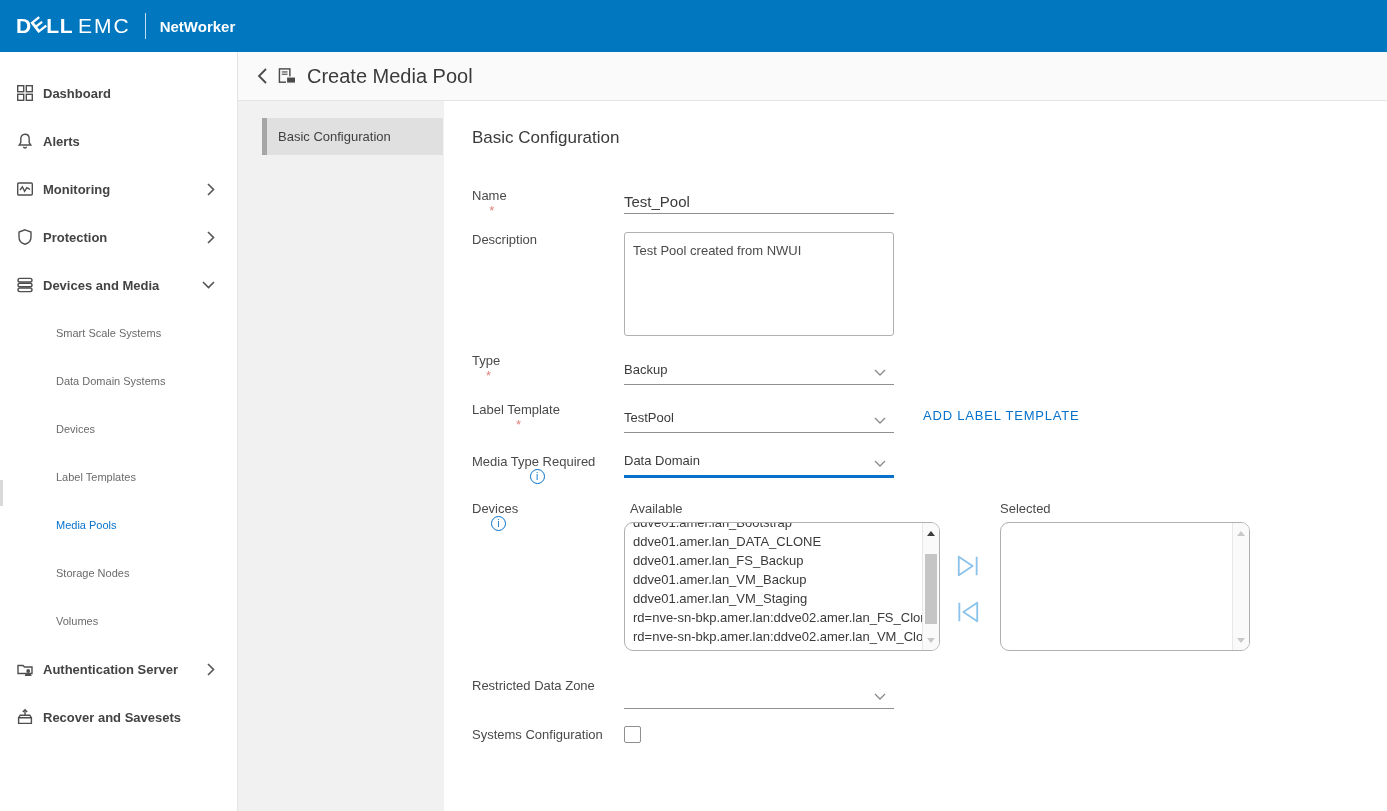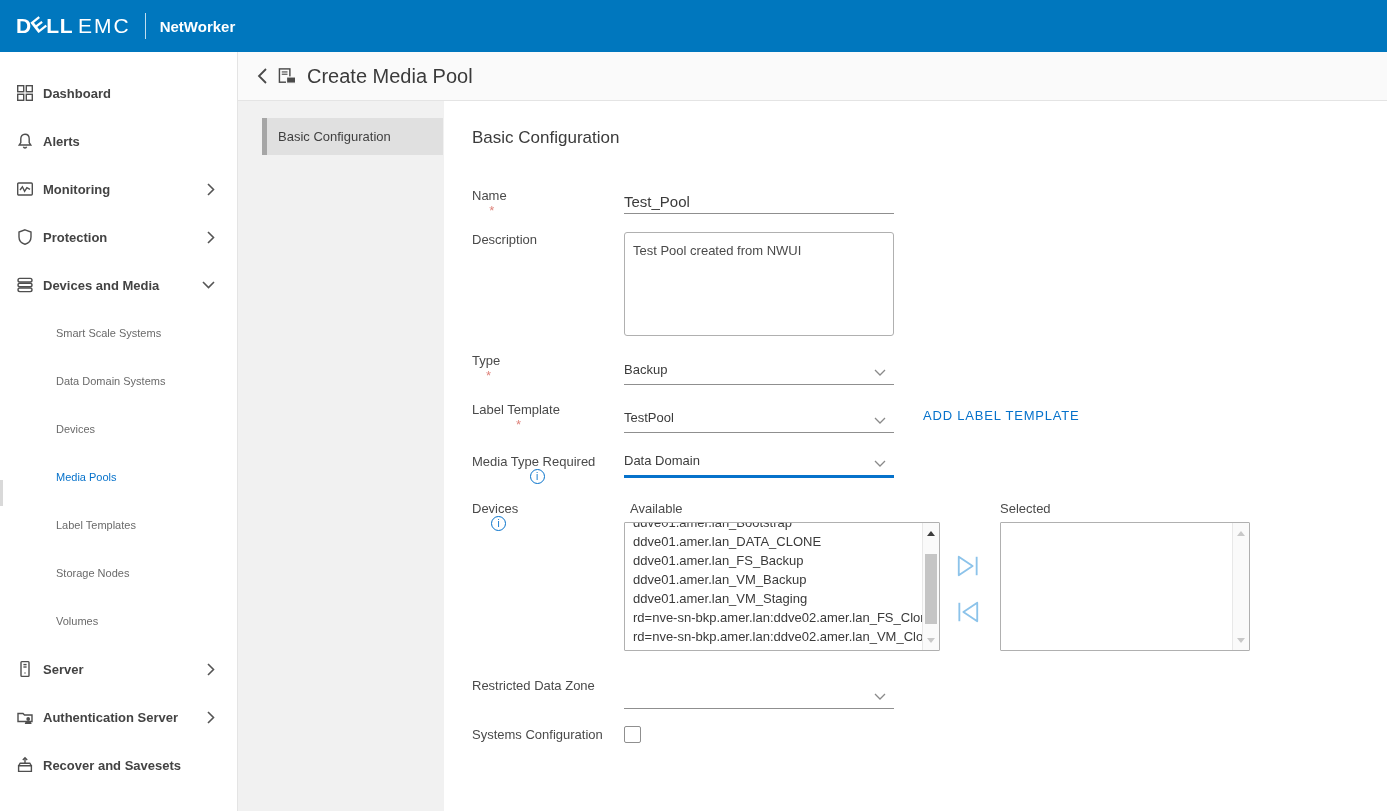--- a/index.html
+++ b/index.html
@@ -63,21 +63,21 @@
          border-bottom: 1px solid #8F8F8F; cursor: pointer; }
   .sel.focused { border-bottom: 3px solid #0672CB; }
   .sel-val { position: absolute; left: 0; bottom: 7px; font-size: 13px; color: #3B3B3B; }
   .sel-chev { position: absolute; right: 8px; bottom: 8px; display: inline-flex; }
 
   .action-link { position: absolute; left: 923px; top: 408px; font-size: 13px; color: #0672CB;
                  letter-spacing: 0.8px; cursor: pointer; font-weight: 400; }
 
   .box-label { position: absolute; font-size: 13px; color: #4A4A4A; }
 
-  .listbox { position: absolute; border: 1px solid #B0B0B0; border-radius: 1px;
+  .listbox { position: absolute; border: 1px solid #B0B0B0; border-radius: 9px;
              background: #fff; overflow: hidden; }
   .lb-inner { position: absolute; top: -10px; left: 0; right: 17px; }
   .lb-item { height: 19px; line-height: 19px; padding-left: 8px; font-size: 13px;
              color: #3A3A3A; white-space: nowrap; overflow: hidden; cursor: default; }
 
   .sb { position: absolute; right: 0; top: 0; bottom: 0; width: 17px; background: #FAFAFA;
         border-left: 1px solid #E8E8E8; }
   .sb-btn { position: absolute; left: 0; right: 0; height: 16px; display: flex;
             align-items: center; justify-content: center; cursor: pointer; }
   .sb-btn.up { top: 2px; } .sb-btn.down { bottom: 2px; }
@@ -177,48 +177,32 @@
     <div class="nav-sub">
       <span class="nav-sub-label">Smart Scale Systems</span>
       </div>
     <div class="nav-sub">
       <span class="nav-sub-label">Data Domain Systems</span>
       </div>
     <div class="nav-sub">
       <span class="nav-sub-label">Devices</span>
       </div>
     <div class="nav-sub">
+      <span class="nav-sub-label">Label Templates</span>
+      </div>
+    <div class="nav-sub">
       <span class="nav-sub-label active">Media Pools</span>
       </div>
     <div class="nav-sub">
-      <span class="nav-sub-label">Label Templates</span>
-      </div>
-    <div class="nav-sub">
       <span class="nav-sub-label">Storage Nodes</span>
       </div>
     <div class="nav-sub">
       <span class="nav-sub-label">Volumes</span>
       </div>
 
-    <div class="nav-item">
-      <span class="nav-ico">
-        <svg width="18" height="18" viewBox="0 0 18 18" fill="none" stroke="#4F4F4F" stroke-width="1.4">
-          <rect x="5" y="1.6" width="8" height="14.8" rx="0.8"></rect>
-          <line x1="7.4" y1="4.6" x2="10.6" y2="4.6"></line>
-            <line x1="7.4" y1="7" x2="10.6" y2="7"></line>
-          <circle cx="9" cy="13" r="0.7" fill="#4F4F4F" stroke="none"></circle>
-        </svg>
-        </span>
-      <span class="nav-label">Server</span>
-      <span class="nav-chev">
-        <svg width="8" height="13" viewBox="0 0 8 13" fill="none" stroke="#555" stroke-width="1.6">
-            <polyline points="1,1 6.5,6.5 1,12"></polyline>
-          </svg>
-        </span>
-    </div>
     <div class="nav-item">
       <span class="nav-ico">
         <svg width="18" height="18" viewBox="0 0 18 18" fill="none" stroke="#4F4F4F" stroke-width="1.4">
           <path d="M2 5.5 H7 L8.5 7 H16 V13.5 H2 Z"></path>
           <circle cx="12.2" cy="11" r="1.9" fill="#4F4F4F" stroke="none"></circle>
           <path d="M8.8 16 c0-2 1.6-3 3.4-3 s3.4 1 3.4 3 Z" fill="#4F4F4F" stroke="none"></path>
         </svg>
         </span>
       <span class="nav-label">Authentication Server</span>
       <span class="nav-chev">

